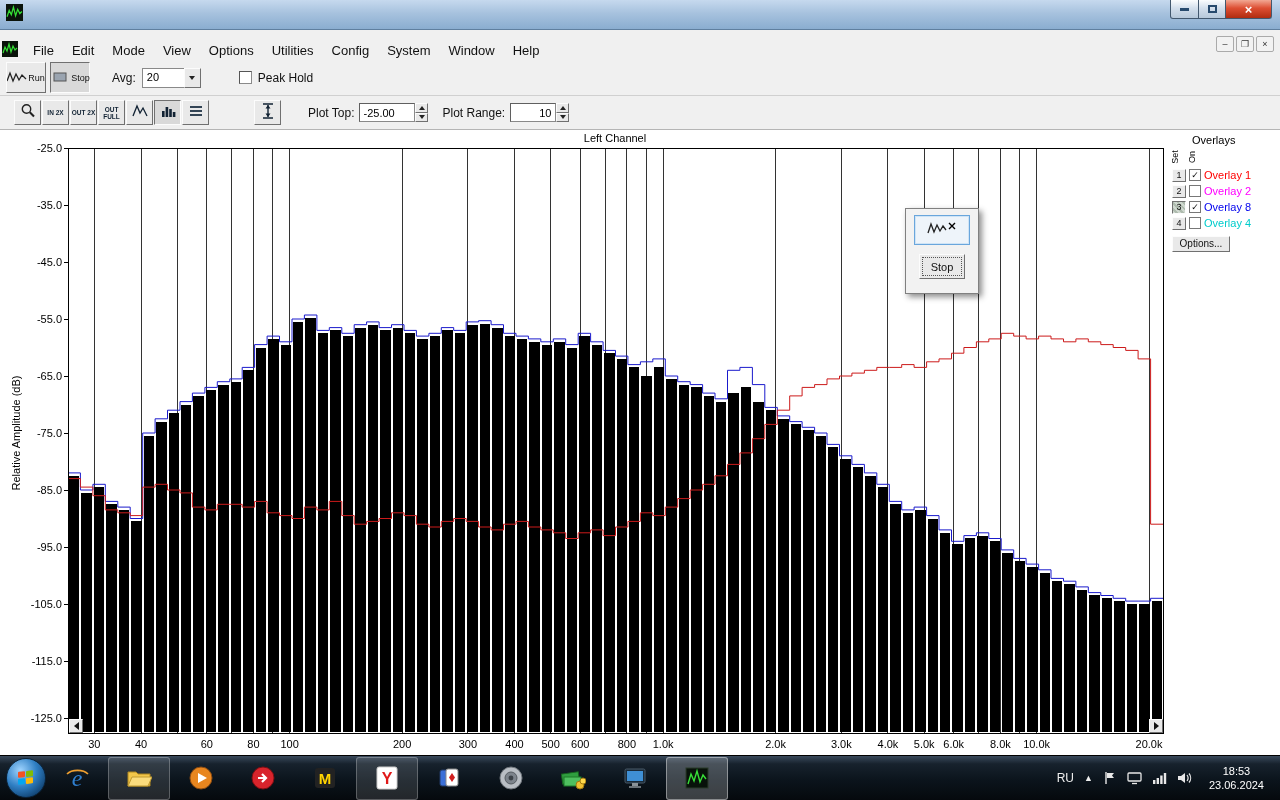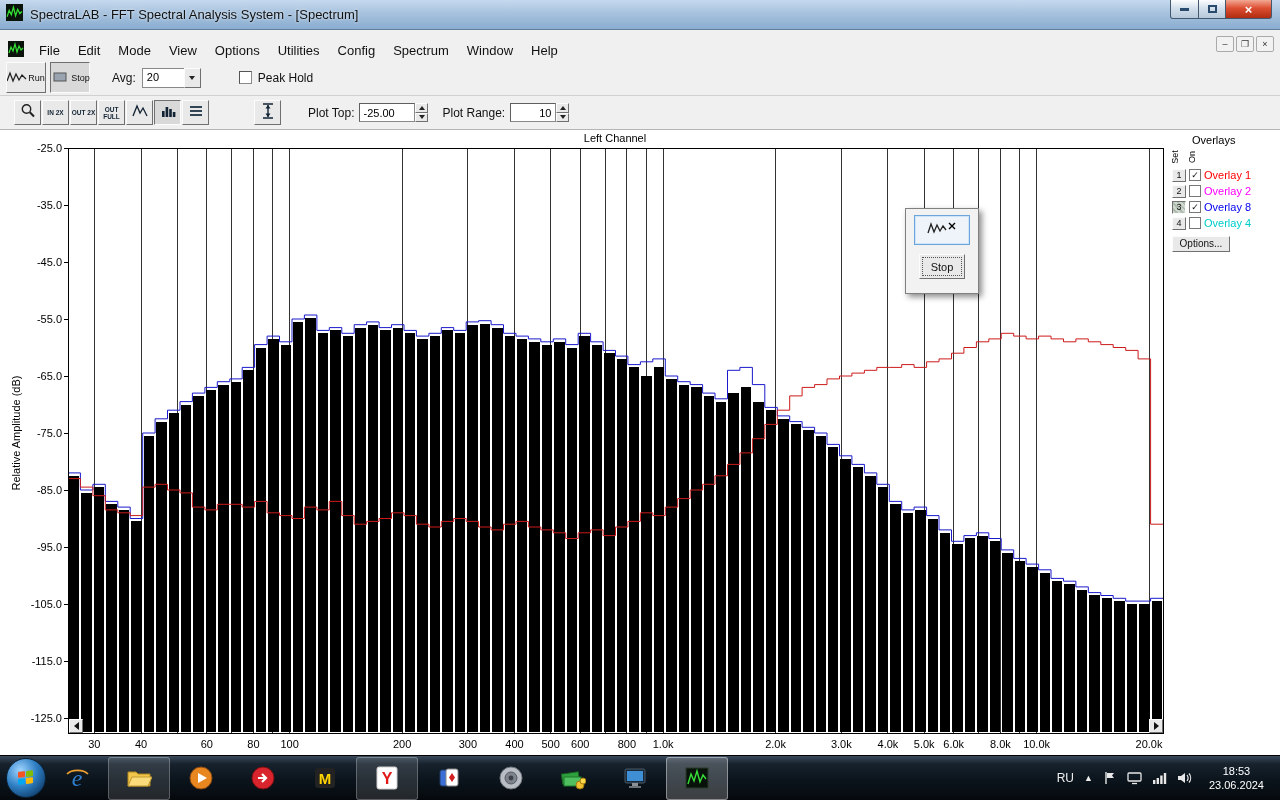--- a/index.html
+++ b/index.html
@@ -14,21 +14,21 @@
     background:linear-gradient(180deg,#fbfdfe,#d3dfec 45%,#b6c8da);cursor:default}
   .wbtn.min{width:29px;border-bottom-left-radius:3px}
   .wbtn.max{width:27px;border-left:none}
   .wbtn.close{width:46px;border-left:none;border-bottom-right-radius:3px;
     background:linear-gradient(180deg,#f2a893,#dd4f33 45%,#b02c10)}
   .glyph-min{width:9px;height:3px;background:#274a6d}
   .glyph-max{width:9px;height:8px;border:2px solid #274a6d}
   .glyph-close{color:#fff;font-weight:bold;font-size:13px;line-height:13px}
   
   #menubar{position:absolute;left:0;top:30px;width:1280px;height:42px;background:#f0f0f0;
-    border-bottom:1px solid #d9d9d9;display:flex;align-items:center;padding-left:8px}
+    border-bottom:1px solid #d9d9d9;display:flex;align-items:center;padding-left:2px}
   #menubar .menu-item{font-size:13px;color:#111;padding:4px 9px;cursor:default}
   #mdibtns{position:absolute;right:6px;top:36px;display:flex;gap:2px}
   .mdibtn{width:18px;height:16px;font-size:9px;line-height:14px;text-align:center;color:#333;
     background:#f2f2f2;border:1px solid #aaa;border-radius:2px}
   
   #toolbar1{position:absolute;left:0;top:60px;width:1280px;height:36px;background:#f0f0f0;
     border-bottom:1px solid #d0d0d0;display:flex;align-items:center}
   #toolbar2{position:absolute;left:0;top:96px;width:1280px;height:34px;background:#f0f0f0;
     border-bottom:1px solid #b5b5b5;display:flex;align-items:center}
   .raised{background:#e9e9e9;border:1px solid #707070;border-top-color:#fcfcfc;border-left-color:#fcfcfc}
@@ -100,21 +100,20 @@
 </head>
 <body>
 
 <div id="titlebar">
   <span>
     <svg width="17" height="17" viewBox="0 0 16 16">
         <rect width="16" height="16" fill="#0a130a"></rect>
         <polyline points="1,12 3,6 5,10 7,3 9,11 11,5 13,9 15,7" fill="none" stroke="#35e035" stroke-width="1.2"></polyline>
       </svg>
   </span>
-  <span class="title">SpectraLAB - FFT Spectral Analysis System - [Spectrum]</span>
   <div id="winbtns">
     <div class="wbtn min">
         <div class="glyph-min"></div>
       </div>
     <div class="wbtn max">
         <div class="glyph-max"></div>
       </div>
     <div class="wbtn close">
         <span class="glyph-close">×</span>
       </div>
@@ -128,21 +127,21 @@
         <polyline points="1,12 3,6 5,10 7,3 9,11 11,5 13,9 15,7" fill="none" stroke="#35e035" stroke-width="1.2"></polyline>
       </svg>
   </span>
   <span class="menu-item">File</span>
   <span class="menu-item">Edit</span>
   <span class="menu-item">Mode</span>
   <span class="menu-item">View</span>
   <span class="menu-item">Options</span>
   <span class="menu-item">Utilities</span>
   <span class="menu-item">Config</span>
-  <span class="menu-item">Spectrum</span>
+  <span class="menu-item">System</span>
   <span class="menu-item">Window</span>
   <span class="menu-item">Help</span>
 </div>
 <div id="mdibtns">
   <div class="mdibtn">–</div>
   <div class="mdibtn">❐</div>
   <div class="mdibtn">×</div>
 </div>
 
 <div id="toolbar1">

